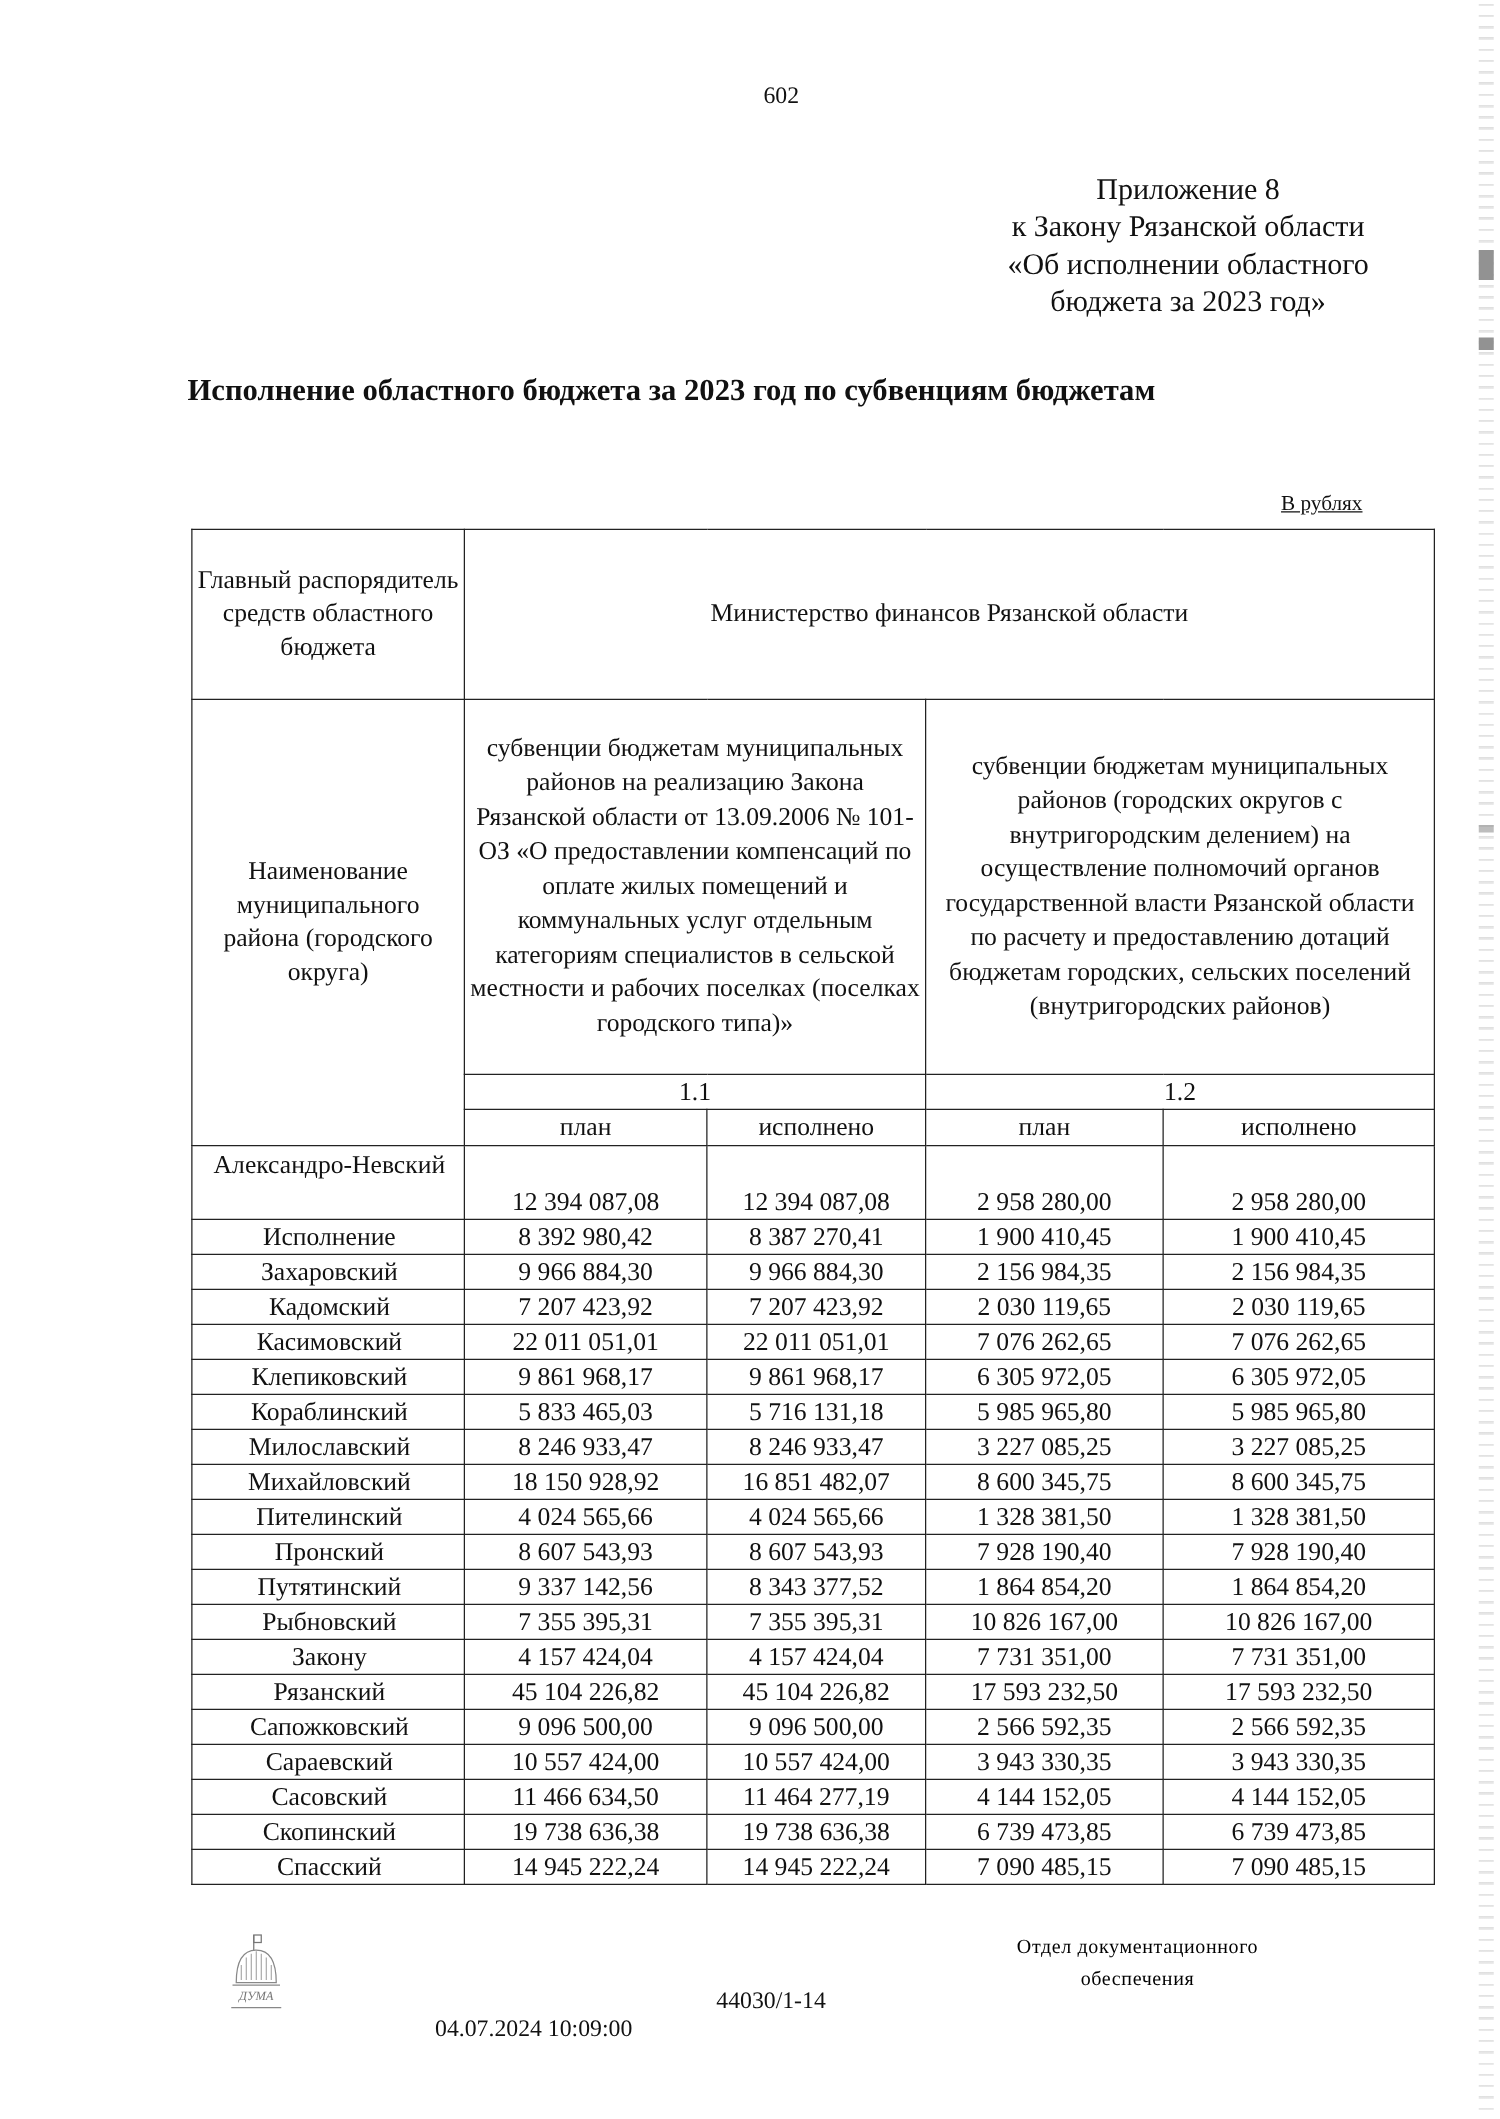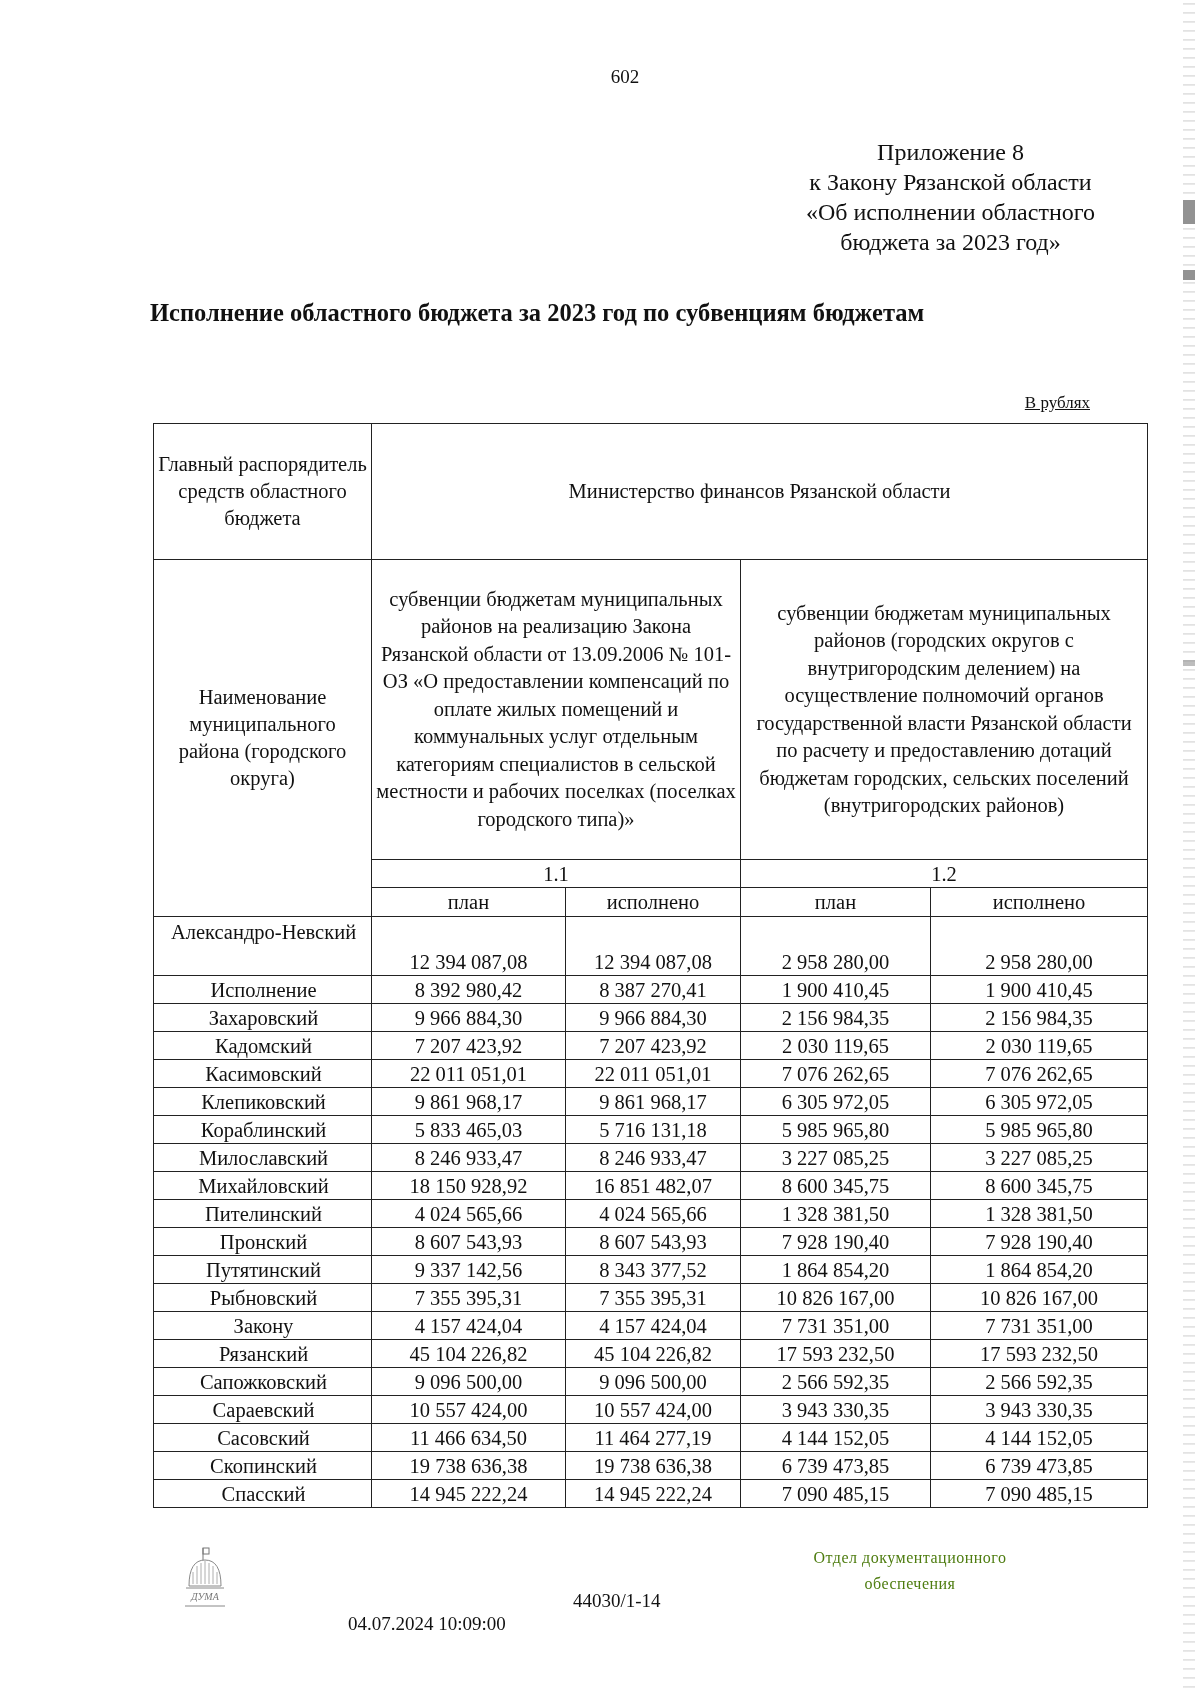--- a/index.html
+++ b/index.html
@@ -43,21 +43,21 @@
     position: absolute; top: 1546px; left: 183px; width: 44px; height: 64px;
   }
   .footer-date {
     position: absolute; top: 1590px; left: 348px; font-size: 19px; margin-top: 23px;
   }
   .footer-reg {
     position: absolute; top: 1590px; left: 573px; font-size: 19px;
   }
   .footer-dept {
     position: absolute; top: 1545px; left: 760px; width: 300px; text-align: center;
-    font-size: 16px; line-height: 26px; color: #4d7c0f; letter-spacing: 0.5px;
+    font-size: 16px; line-height: 26px; color: #000000; letter-spacing: 0.5px;
   }
   .scan-strip {
     position: absolute; top: 0; left: 1183px; width: 12px; height: 1695px;
     background: repeating-linear-gradient(180deg, #ffffff 0px, #ffffff 3px, #d8d8d8 3px, #e8e8e8 5px, #ffffff 5px, #ffffff 9px);
     opacity: 0.8;
   }
   .scan-strip .mark {
     position: absolute; left: 0; width: 12px; background: #777;
   }
 </style>

